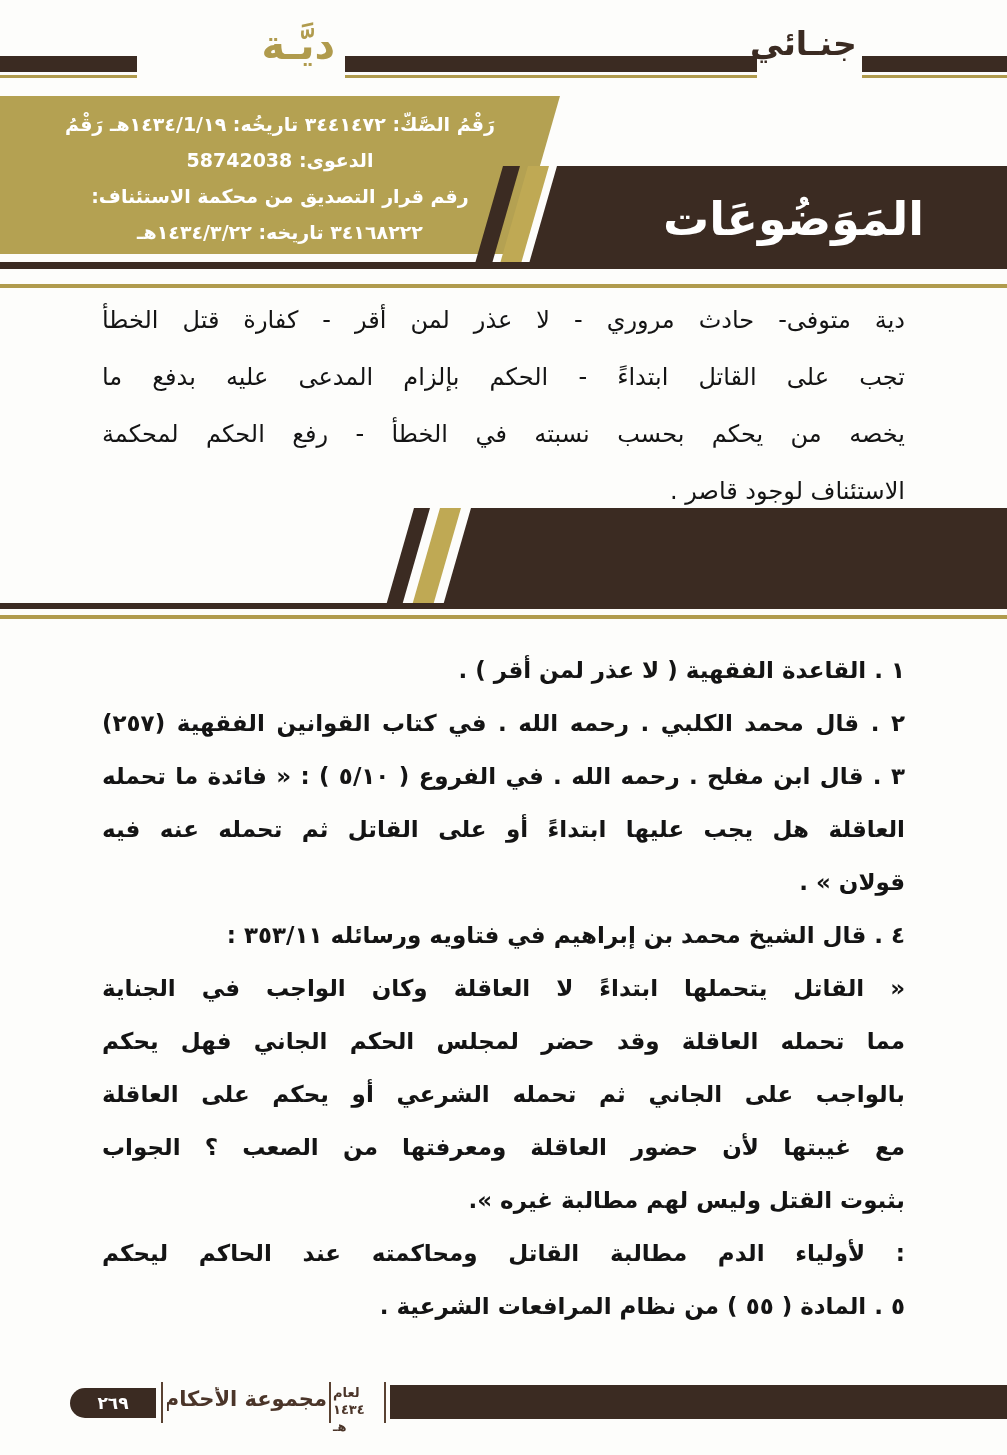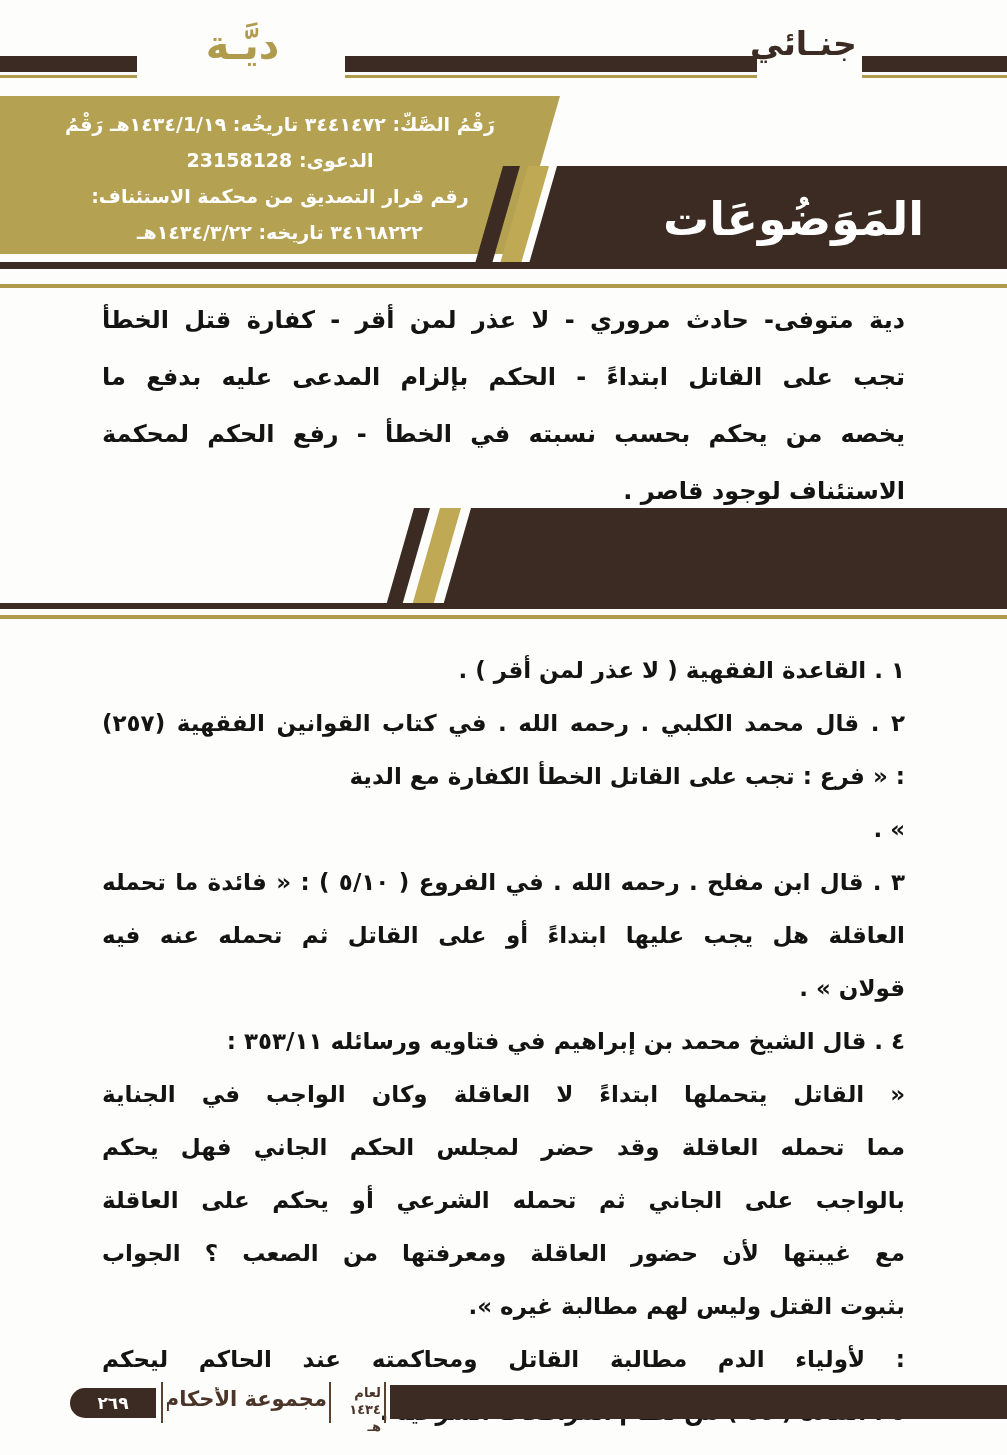--- a/index.html
+++ b/index.html
@@ -12,21 +12,21 @@
     font-family:"DejaVu Sans", sans-serif;
     direction:rtl;
   }
   
   .rule-dark{position:absolute;height:16px;background:#3b2b22;}
   .rule-gold{position:absolute;height:3px;background:#b09b4d;}
   .seg-a{left:0;top:56px;width:137px;}     .seg-a-g{left:0;top:75px;width:137px;}
   .seg-b{left:345px;top:56px;width:412px;} .seg-b-g{left:345px;top:75px;width:412px;}
   .seg-c{left:862px;top:56px;width:145px;} .seg-c-g{left:862px;top:75px;width:145px;}
   .callig{position:absolute;font-weight:bold;white-space:nowrap;}
-  .callig-left{left:150px;width:185px;top:22px;font-size:40px;color:#b09b4d;text-align:center;}
+  .callig-left{left:150px;width:185px;top:22px;font-size:40px;color:#b09b4d;text-align:right;}
   .callig-right{left:750px;width:115px;top:24px;font-size:33px;color:#3b2b22;text-align:left;}
 
   
   .gold-box{
     position:absolute;left:-80px;top:96px;width:640px;height:158px;
     background:#b4a152;transform:skewX(-16deg);transform-origin:0 0;
   }
   .case-info{
     position:absolute;left:30px;top:106px;width:500px;
     color:#ffffff;font-weight:bold;font-size:19px;line-height:36px;
@@ -54,37 +54,37 @@
   .hline.dark{background:#3b2b22;}
   .hline.gold{background:#b09b4d;}
   .h1{top:262px;height:7px;}
   .h2{top:284px;height:4px;}
   .h3{top:603px;height:6px;}
   .h4{top:615px;height:4px;}
 
   
   .topic{
     position:absolute;right:102px;width:803px;top:292px;
-    font-size:24px;font-weight:bold;color:#141414;line-height:57px;
+    font-size:24px;font-weight:normal;color:#141414;line-height:57px;
   }
   .legal{
     position:absolute;right:102px;width:803px;top:644px;
     font-size:23px;font-weight:bold;color:#141414;line-height:53px;
   }
   .line{direction:rtl;text-align:right;}
   .line.j{text-align:justify;text-align-last:justify;text-justify:inter-word;}
   .line.indent{margin-left:0;margin-right:0;padding-left:245px;text-align:left;}
 
   
   .footer-bar{position:absolute;left:390px;right:0;top:1385px;height:34px;background:#3b2b22;}
   .fdiv{position:absolute;width:2px;top:1382px;height:41px;background:#5a4232;}
   .fd1{left:384px;} .fd2{left:329px;} .fd3{left:161px;}
   .fyear{
     position:absolute;left:333px;width:48px;top:1384px;
-    color:#4b3529;font-size:13px;font-weight:bold;line-height:17px;text-align:right;
+    color:#4b3529;font-size:13px;font-weight:bold;line-height:17px;text-align:left;
   }
   .fbook{
     position:absolute;left:167px;width:160px;top:1387px;
     color:#4b3529;font-size:21px;font-weight:bold;text-align:center;white-space:nowrap;overflow:hidden;
   }
   .fbadge{
     position:absolute;left:70px;width:86px;top:1388px;height:30px;
     background:#3b2b22;border-radius:16px 0 0 16px;
     color:#fff;font-size:17px;font-weight:bold;
     display:flex;align-items:center;justify-content:center;
@@ -100,21 +100,21 @@
   <div class="rule-dark seg-b"></div>
   <div class="rule-gold seg-b-g"></div>
   <div class="rule-dark seg-c"></div>
   <div class="rule-gold seg-c-g"></div>
   <div class="callig callig-left">ديَّـة</div>
   <div class="callig callig-right">جنـائي</div>
 
   <div class="gold-box"></div>
   <div class="case-info">
     <div>رَقْمُ الصَّكّ: ٣٤٤١٤٧٢ تاريخُه: ١٤٣٤/1/١٩هـ رَقْمُ</div>
-    <div>الدعوى: 23158128</div>
+    <div>الدعوى: 58742038</div>
     <div>رقم قرار التصديق من محكمة الاستئناف:</div>
     <div>٣٤١٦٨٢٢٢ تاريخه: ١٤٣٤/٣/٢٢هـ</div>
   </div>
 
   <div class="slash slash-dark b1-s1"></div>
   <div class="slash slash-gold b1-s2"></div>
   <div class="banner banner1"></div>
   <div class="banner-title title1">المَوَضُوعَات</div>
   <div class="hline dark h1"></div>
   <div class="hline gold h2"></div>
@@ -128,21 +128,20 @@
 
   <div class="slash slash-dark b2-s1"></div>
   <div class="slash slash-gold b2-s2"></div>
   <div class="banner banner2"></div>
   <div class="hline dark h3"></div>
   <div class="hline gold h4"></div>
 
   <div class="legal">
     <div class="line">١ . القاعدة الفقهية ( لا عذر لمن أقر ) .</div>
     <div class="line j">٢ . قال محمد الكلبي . رحمه الله . في كتاب القوانين الفقهية (٢٥٧)</div>
-    <div class="line indent" style="text-align:right;">: « فرع : تجب على القاتل الخطأ الكفارة مع الدية » .</div>
     <div class="line j">٣ . قال ابن مفلح . رحمه الله . في الفروع ( ٥/١٠ ) : « فائدة ما تحمله</div>
     <div class="line j">العاقلة هل يجب عليها ابتداءً أو على القاتل ثم تحمله عنه فيه</div>
     <div class="line">قولان » .</div>
     <div class="line">٤ . قال الشيخ محمد بن إبراهيم في فتاويه ورسائله ٣٥٣/١١ :</div>
     <div class="line j">« القاتل يتحملها ابتداءً لا العاقلة وكان الواجب في الجناية</div>
     <div class="line j">مما تحمله العاقلة وقد حضر لمجلس الحكم الجاني فهل يحكم</div>
     <div class="line j">بالواجب على الجاني ثم تحمله الشرعي أو يحكم على العاقلة</div>
     <div class="line j">مع غيبتها لأن حضور العاقلة ومعرفتها من الصعب ؟ الجواب</div>
     <div class="line">بثبوت القتل وليس لهم مطالبة غيره ».</div>
     <div class="line j">: لأولياء الدم مطالبة القاتل ومحاكمته عند الحاكم ليحكم</div>

